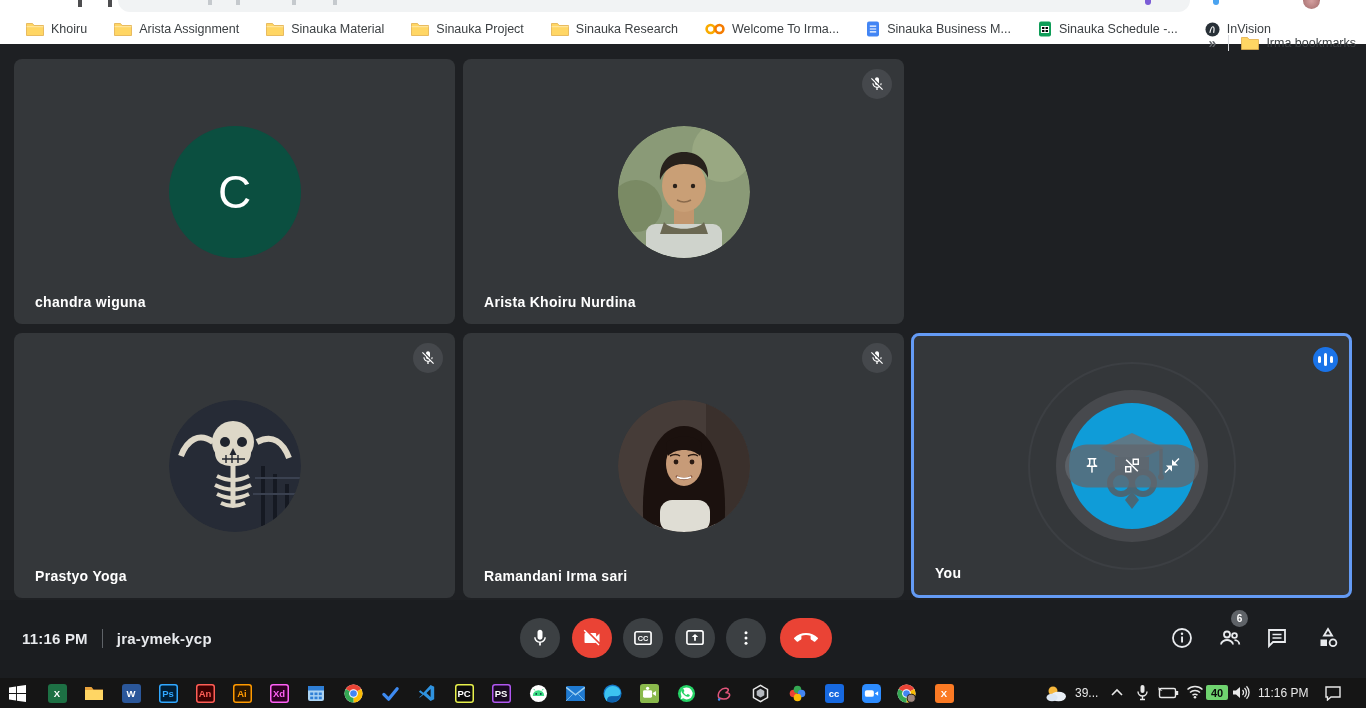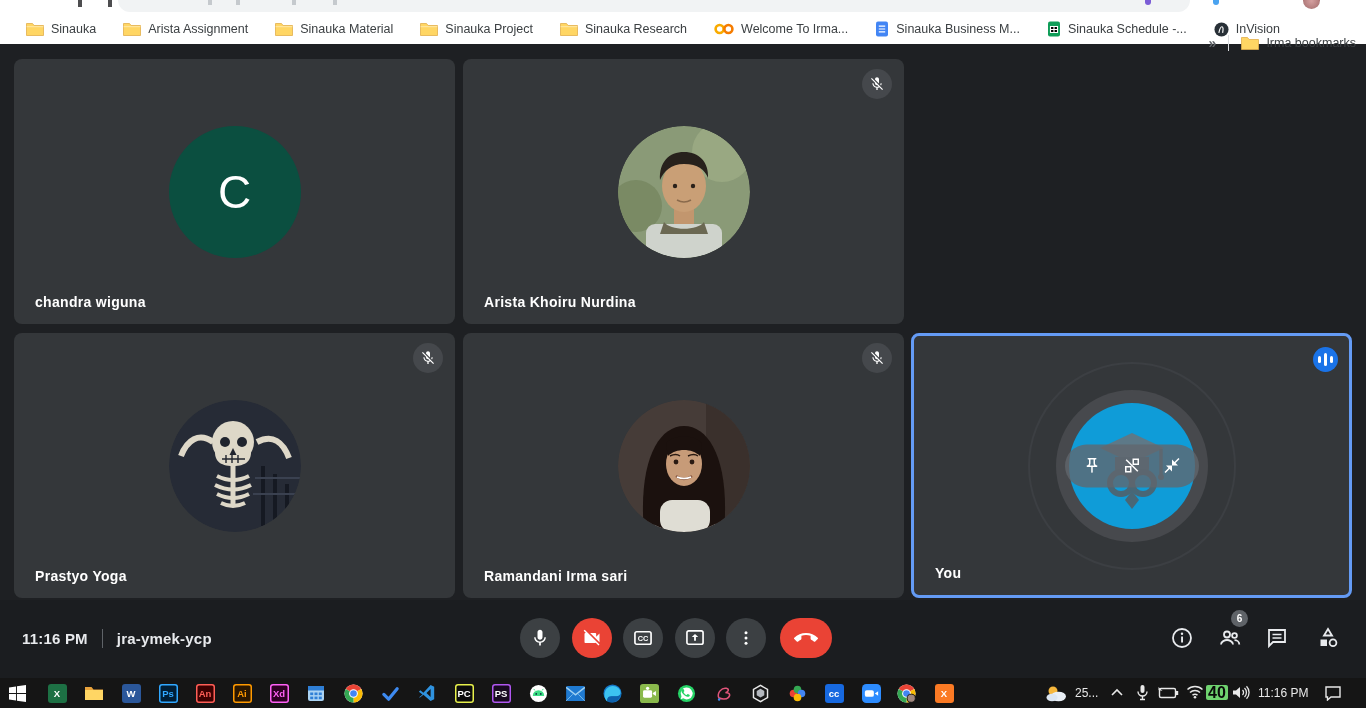--- a/index.html
+++ b/index.html
@@ -50,21 +50,21 @@
   .ricon{position:absolute;top:626px;width:24px;height:24px;cursor:pointer;}
   .pbadge{position:absolute;left:1231px;top:610px;width:17px;height:17px;border-radius:50%;background:#5f6368;color:#fff;font-size:10px;font-weight:700;display:flex;align-items:center;justify-content:center;z-index:2;}
 
   
   .taskbar{position:absolute;top:678px;left:0;width:1366px;height:30px;background:#151515;}
   .app{position:absolute;top:4px;width:22px;height:22px;display:flex;align-items:center;justify-content:center;cursor:pointer;}
   .app svg{display:block;}
   .glyph{width:19px;height:19px;border-radius:3px;display:flex;align-items:center;justify-content:center;font-size:9.5px;font-weight:700;box-sizing:border-box;}
   .tray-item{position:absolute;display:flex;align-items:center;justify-content:center;cursor:pointer;}
   .tray-text{color:#e8e8e8;font-size:12px;}
-  .batt40{left:1206px;top:7px;width:22px;height:15px;background:#6fd36f;border-radius:2px;color:#0a0a0a;font-size:16px;font-weight:700;display:flex;align-items:center;justify-content:center;}
+  .batt40{left:1206px;top:7px;width:22px;height:15px;background:#6fd36f;border-radius:2px;color:#0a0a0a;font-size:11px;font-weight:700;display:flex;align-items:center;justify-content:center;}
 </style>
 </head>
 <body>
 
 <div class="stage">
 
   <div class="browser-top">
     <div class="omnibox"></div>
     <div class="speck" style="left:78px;background:#202124;"></div>
     <div class="speck" style="left:108px;background:#202124;"></div>
@@ -79,21 +79,21 @@
 
   <div class="bookmarks">
 
     <span class="bm">
         <span class="ic">
           <svg width="18" height="14" viewBox="0 0 18 14">
             <path d="M.5 1.5h6l1.6 2h9.4v10H.5z" fill="#ffd664" stroke="#e2af4b" stroke-width=".8"></path>
             <path d="M.5 4.7h17" stroke="#fff" stroke-width=".8" opacity=".55"></path>
           </svg>
         </span>
-        <span>Sinauka</span>
+        <span>Khoiru</span>
       </span>
       <span class="bm">
         <span class="ic">
           <svg width="18" height="14" viewBox="0 0 18 14">
             <path d="M.5 1.5h6l1.6 2h9.4v10H.5z" fill="#ffd664" stroke="#e2af4b" stroke-width=".8"></path>
             <path d="M.5 4.7h17" stroke="#fff" stroke-width=".8" opacity=".55"></path>
           </svg>
         </span>
         <span>Arista Assignment</span>
       </span>
@@ -408,21 +408,21 @@
   </div>
 
   <div class="taskbar">
     <span class="tray-item" style="left:1045px;top:7px;">
       <svg width="22" height="17" viewBox="0 0 22 17">
           <circle cx="8" cy="6" r="4.5" fill="#f6b73c"></circle>
           <ellipse cx="13.5" cy="11.5" rx="7.5" ry="4.8" fill="#e9eff6"></ellipse>
           <ellipse cx="7" cy="12.5" rx="5.5" ry="3.8" fill="#dce6f1"></ellipse>
         </svg>
     </span>
-    <span class="tray-item tray-text" style="left:1075px;top:8px;">25...</span>
+    <span class="tray-item tray-text" style="left:1075px;top:8px;">39...</span>
     <span class="tray-item" style="left:1110px;top:9px;">
       <svg width="14" height="10" viewBox="0 0 14 10">
           <path d="M2 8l5-5 5 5" fill="none" stroke="#e8e8e8" stroke-width="1.6"></path>
         </svg>
     </span>
     <span class="tray-item" style="left:1136px;top:6px;">
       <svg width="13" height="17" viewBox="0 0 13 17">
           <rect x="4.5" y="1" width="4" height="8" rx="2" fill="#e8e8e8"></rect>
           <path d="M2 7.5a4.5 4.5 0 0 0 9 0" fill="none" stroke="#e8e8e8" stroke-width="1.4"></path>
           <path d="M6.5 12v3M4 15.5h5" stroke="#e8e8e8" stroke-width="1.4"></path>

